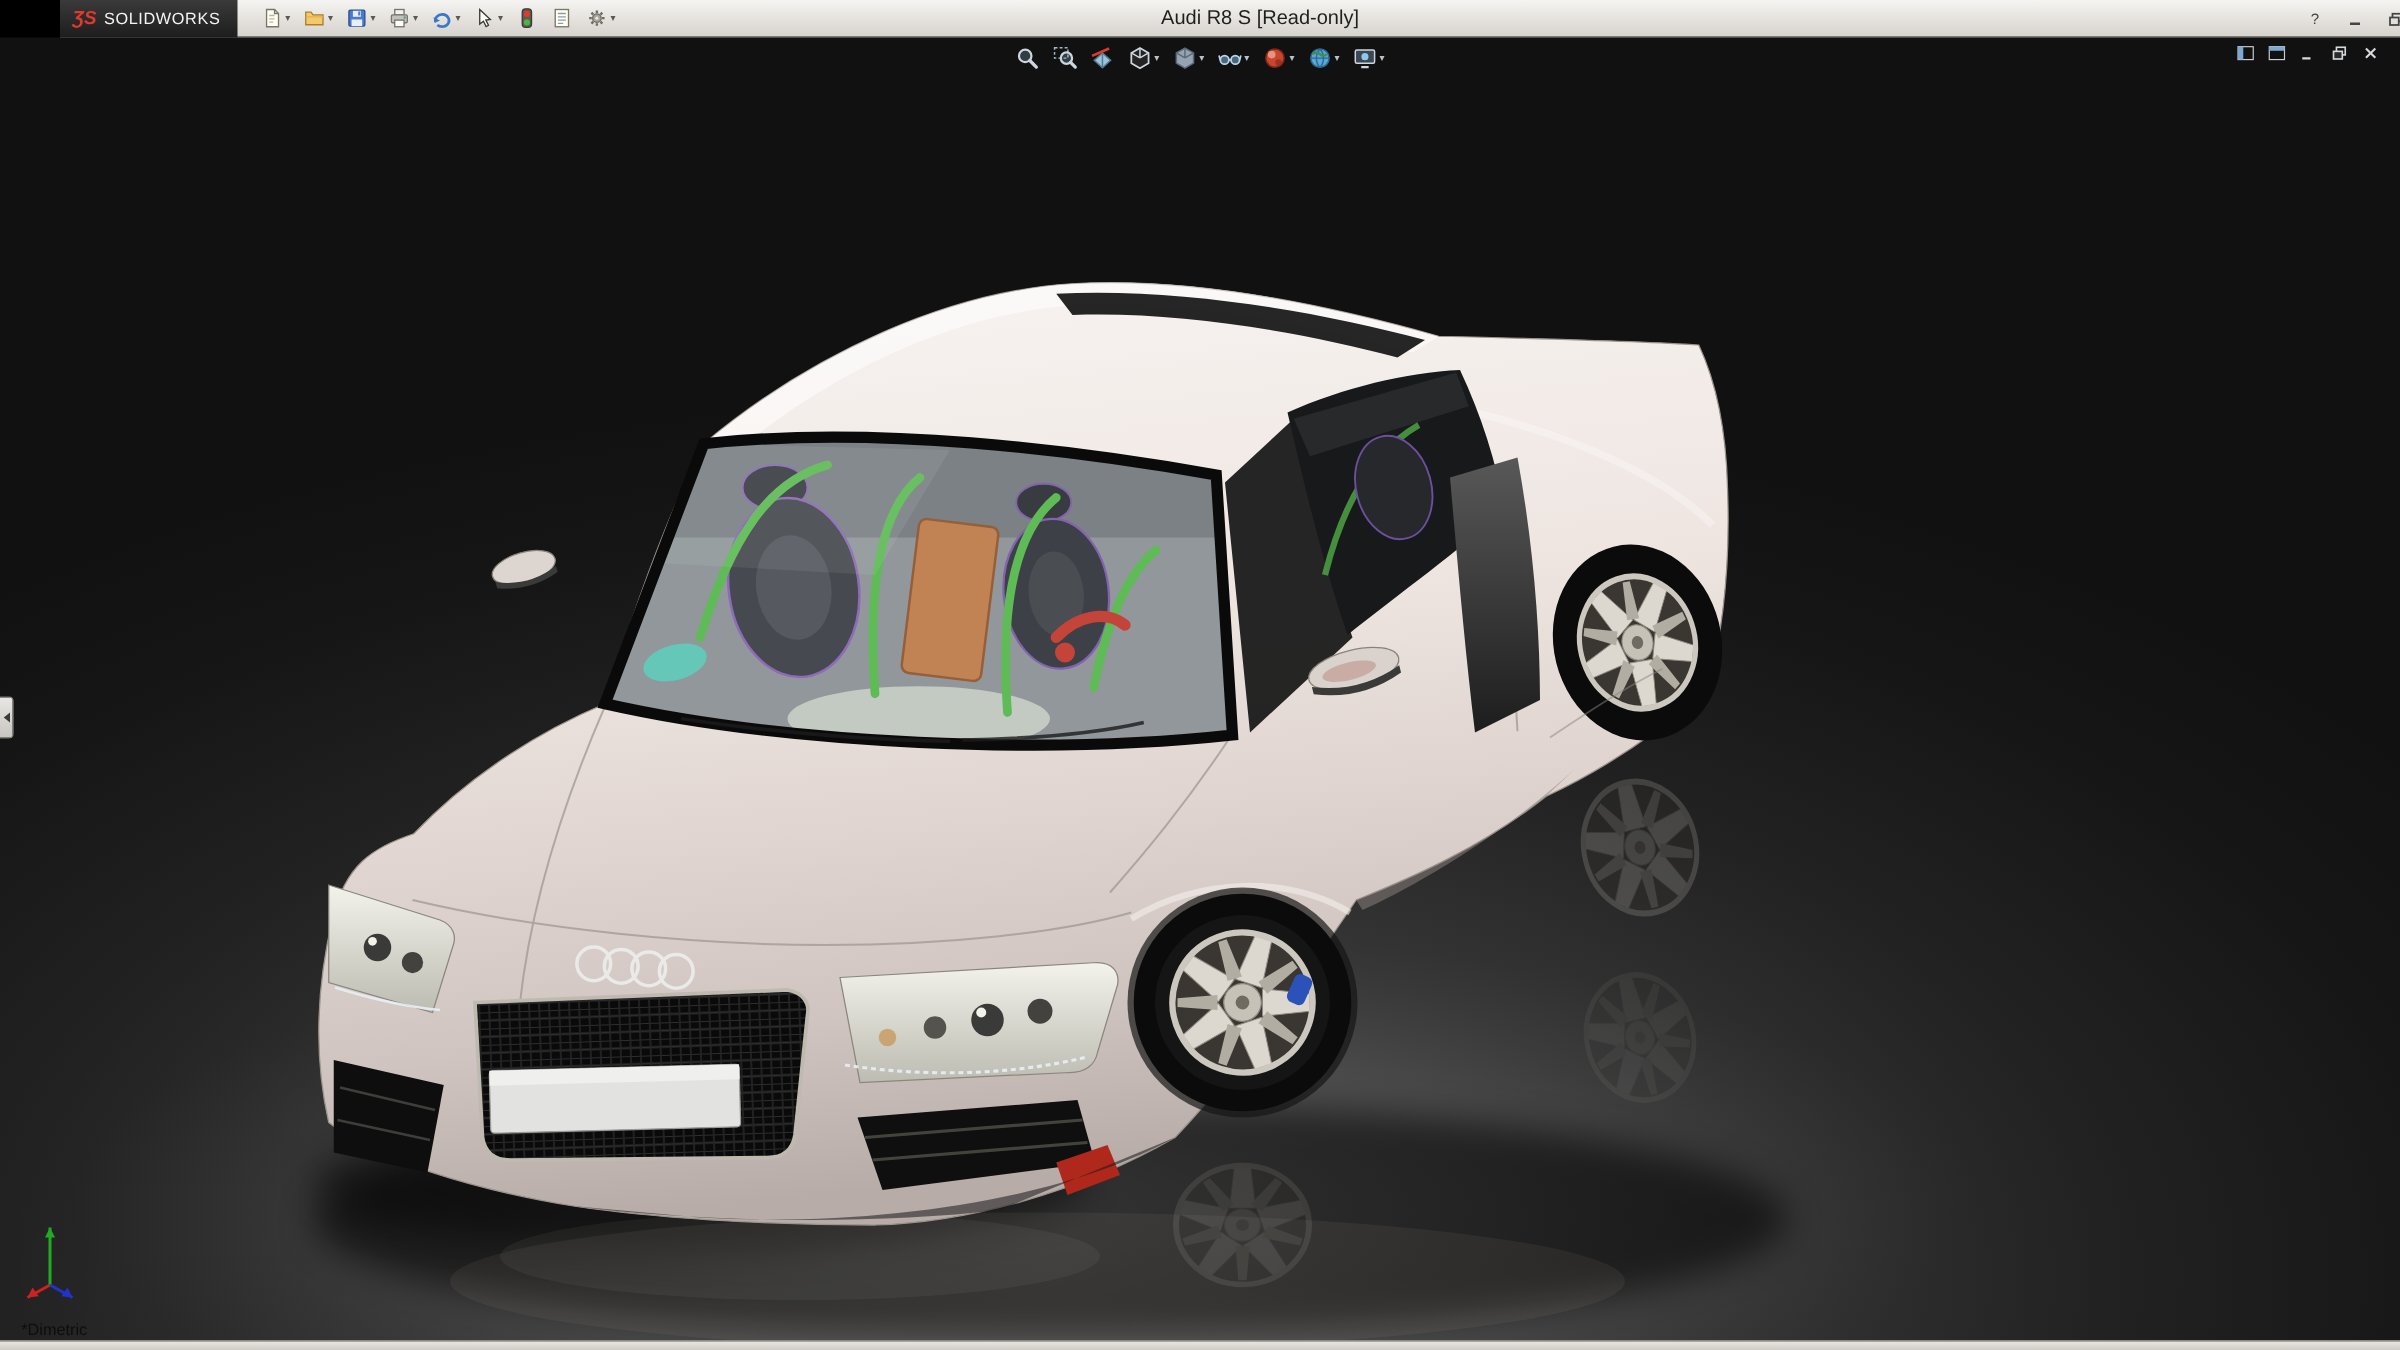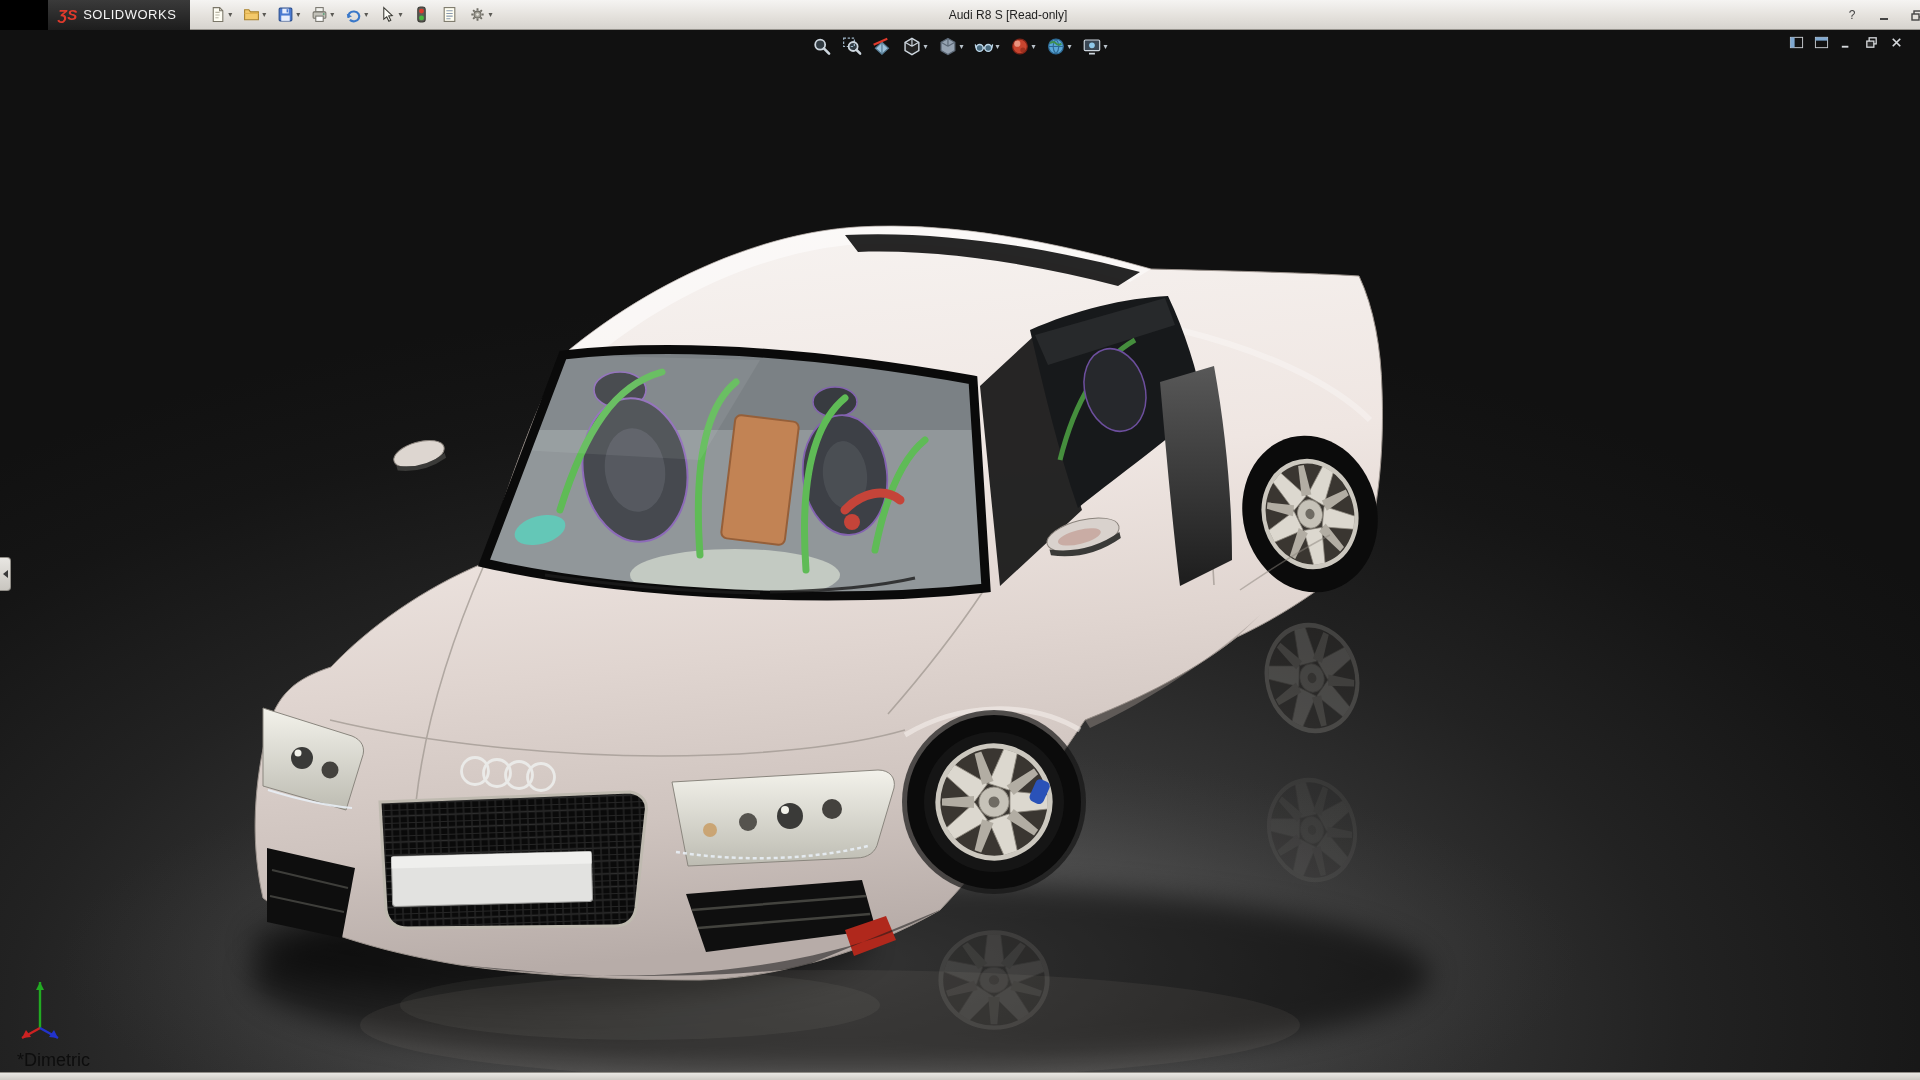--- a/index.html
+++ b/index.html
@@ -14,21 +14,21 @@
   .logo { height:30px; padding:0 14px 0 10px; background:linear-gradient(#3a3a3a,#1d1d1d);
     display:flex; align-items:center; gap:6px; }
   .ds-mark { color:#e03a2c; font-weight:bold; font-style:italic; font-size:15px; }
   .sw-text { color:#f4f4f4; font-weight:normal; font-size:13px; letter-spacing:.5px; }
   .main-toolbar { display:flex; align-items:center; margin-left:14px; gap:1px; }
   .tb-btn { display:flex; align-items:center; height:26px; padding:0 4px; border-radius:3px;
     border:1px solid transparent; cursor:default; }
   .tb-btn .ticon svg { width:17px; height:17px; display:block; }
   .tb-btn .dd { font-size:8px; color:#5a5954; margin-left:2px; }
   .win-title { position:absolute; left:50%; top:50%; transform:translate(-50%,-50%);
-    font-size:12px; color:#1f1f1f; }
+    font-size:16px; color:#1f1f1f; }
   .win-controls { position:absolute; right:6px; top:0; height:30px; display:flex; align-items:center; gap:4px; }
   .wc-btn { width:28px; height:22px; display:flex; align-items:center; justify-content:center;
     border-radius:3px; color:#444; font-size:12px; }
   .wc-btn svg { width:13px; height:13px; }
 
   
   .viewport { position:absolute; top:30px; left:0; width:1920px; height:1042px;
     background:radial-gradient(ellipse 1350px 720px at 44% 95%,
       #606060 0%, #4c4c4c 16%, #363636 38%, #222 62%, #151515 85%, #111 100%);
     overflow:hidden; }
@@ -40,21 +40,21 @@
   .hu-btn .ticon svg { width:19px; height:19px; display:block; }
   .hu-btn .dd { font-size:8px; color:#b9c2ca; margin-left:2px; }
 
   .doc-controls { position:absolute; top:4px; right:13px; display:flex; gap:4px; z-index:20; }
   .dc-btn { width:21px; height:21px; display:flex; align-items:center; justify-content:center; border-radius:3px; }
   .dc-btn svg { width:15px; height:15px; }
 
   .car-svg { position:absolute; inset:0; width:100%; height:100%; }
 
   .triad { position:absolute; left:18px; bottom:26px; z-index:15; }
-  .view-label { position:absolute; left:17px; bottom:1px; font-size:18px; color:#0d0d0d; z-index:15; }
+  .view-label { position:absolute; left:17px; bottom:1px; font-size:13px; color:#0d0d0d; z-index:15; }
 
   .flyout-tab { position:absolute; left:0; top:527px; width:11px; height:34px;
     background:linear-gradient(#e8e6e2,#c9c6c0); border:1px solid #8f8c86; border-left:none;
     border-radius:0 4px 4px 0; display:flex; align-items:center; justify-content:center; z-index:20; }
   .flyout-tab .arr { width:0; height:0; border-top:4px solid transparent; border-bottom:4px solid transparent;
     border-right:5px solid #3a3a3a; }
 
   
   .status-strip { position:absolute; left:0; bottom:0; width:1920px; height:8px;
     background:linear-gradient(#e9e7e3,#cfccc6); border-top:1px solid #8f8c86; z-index:40; }

